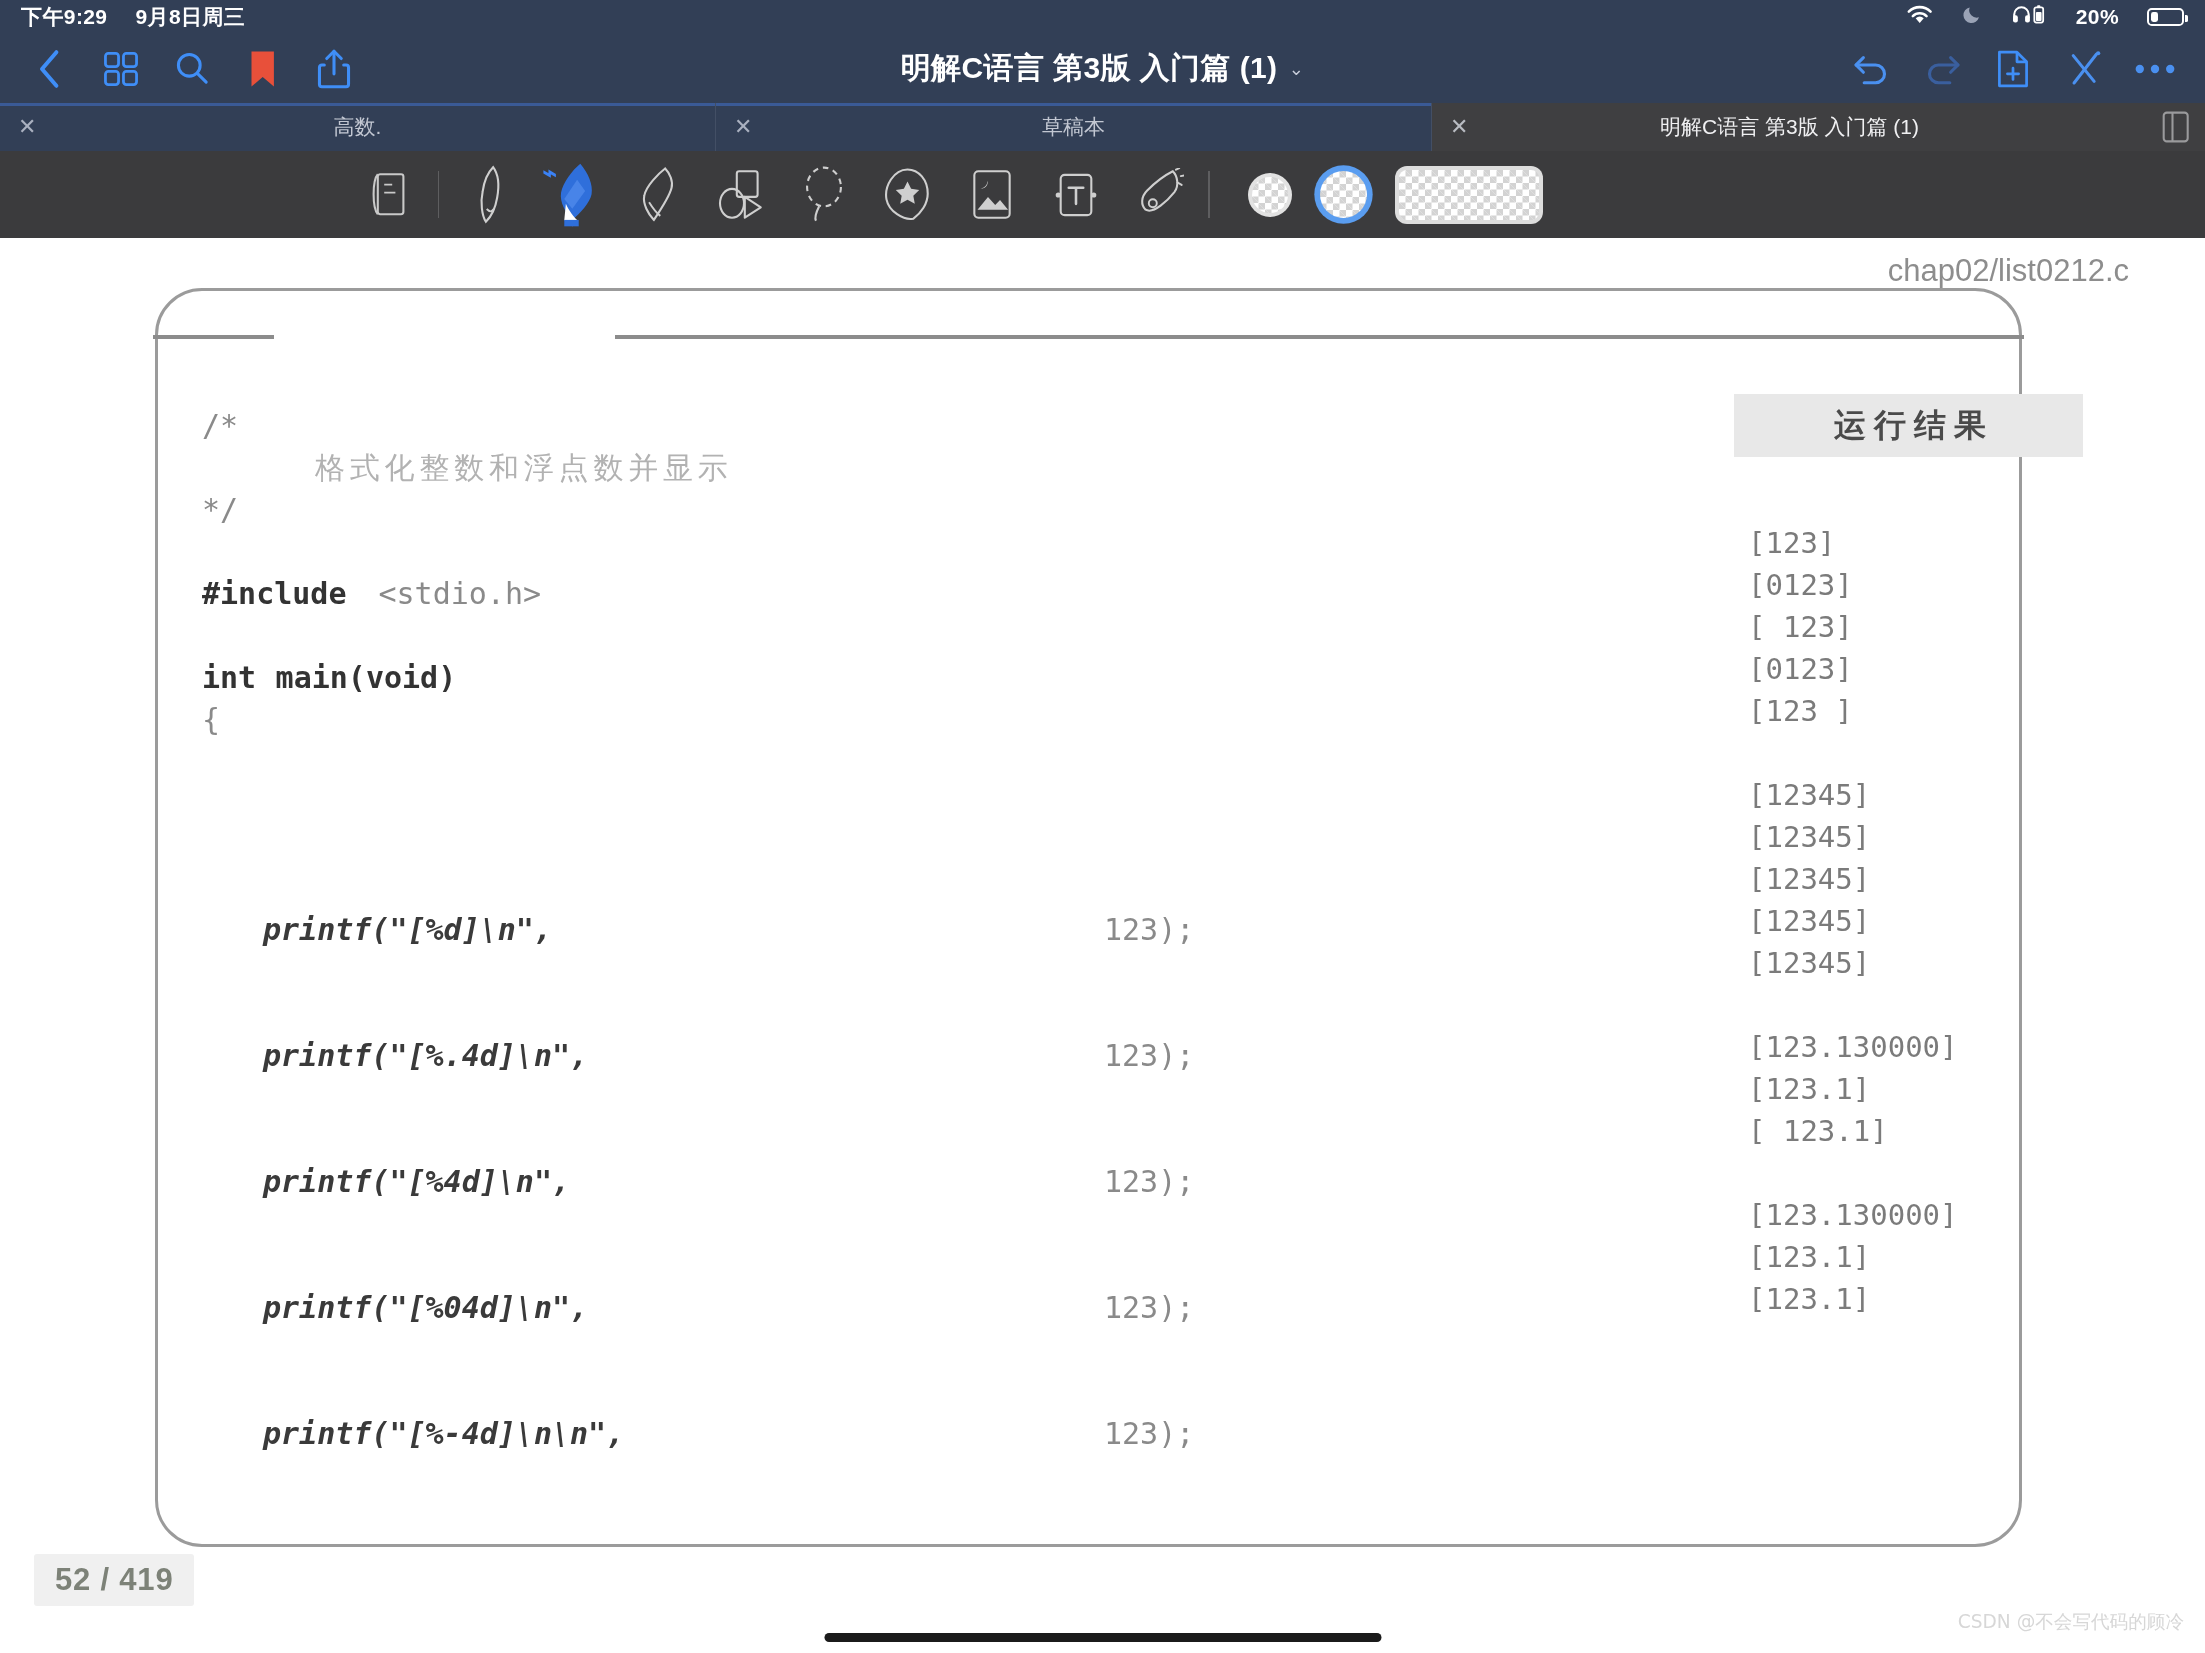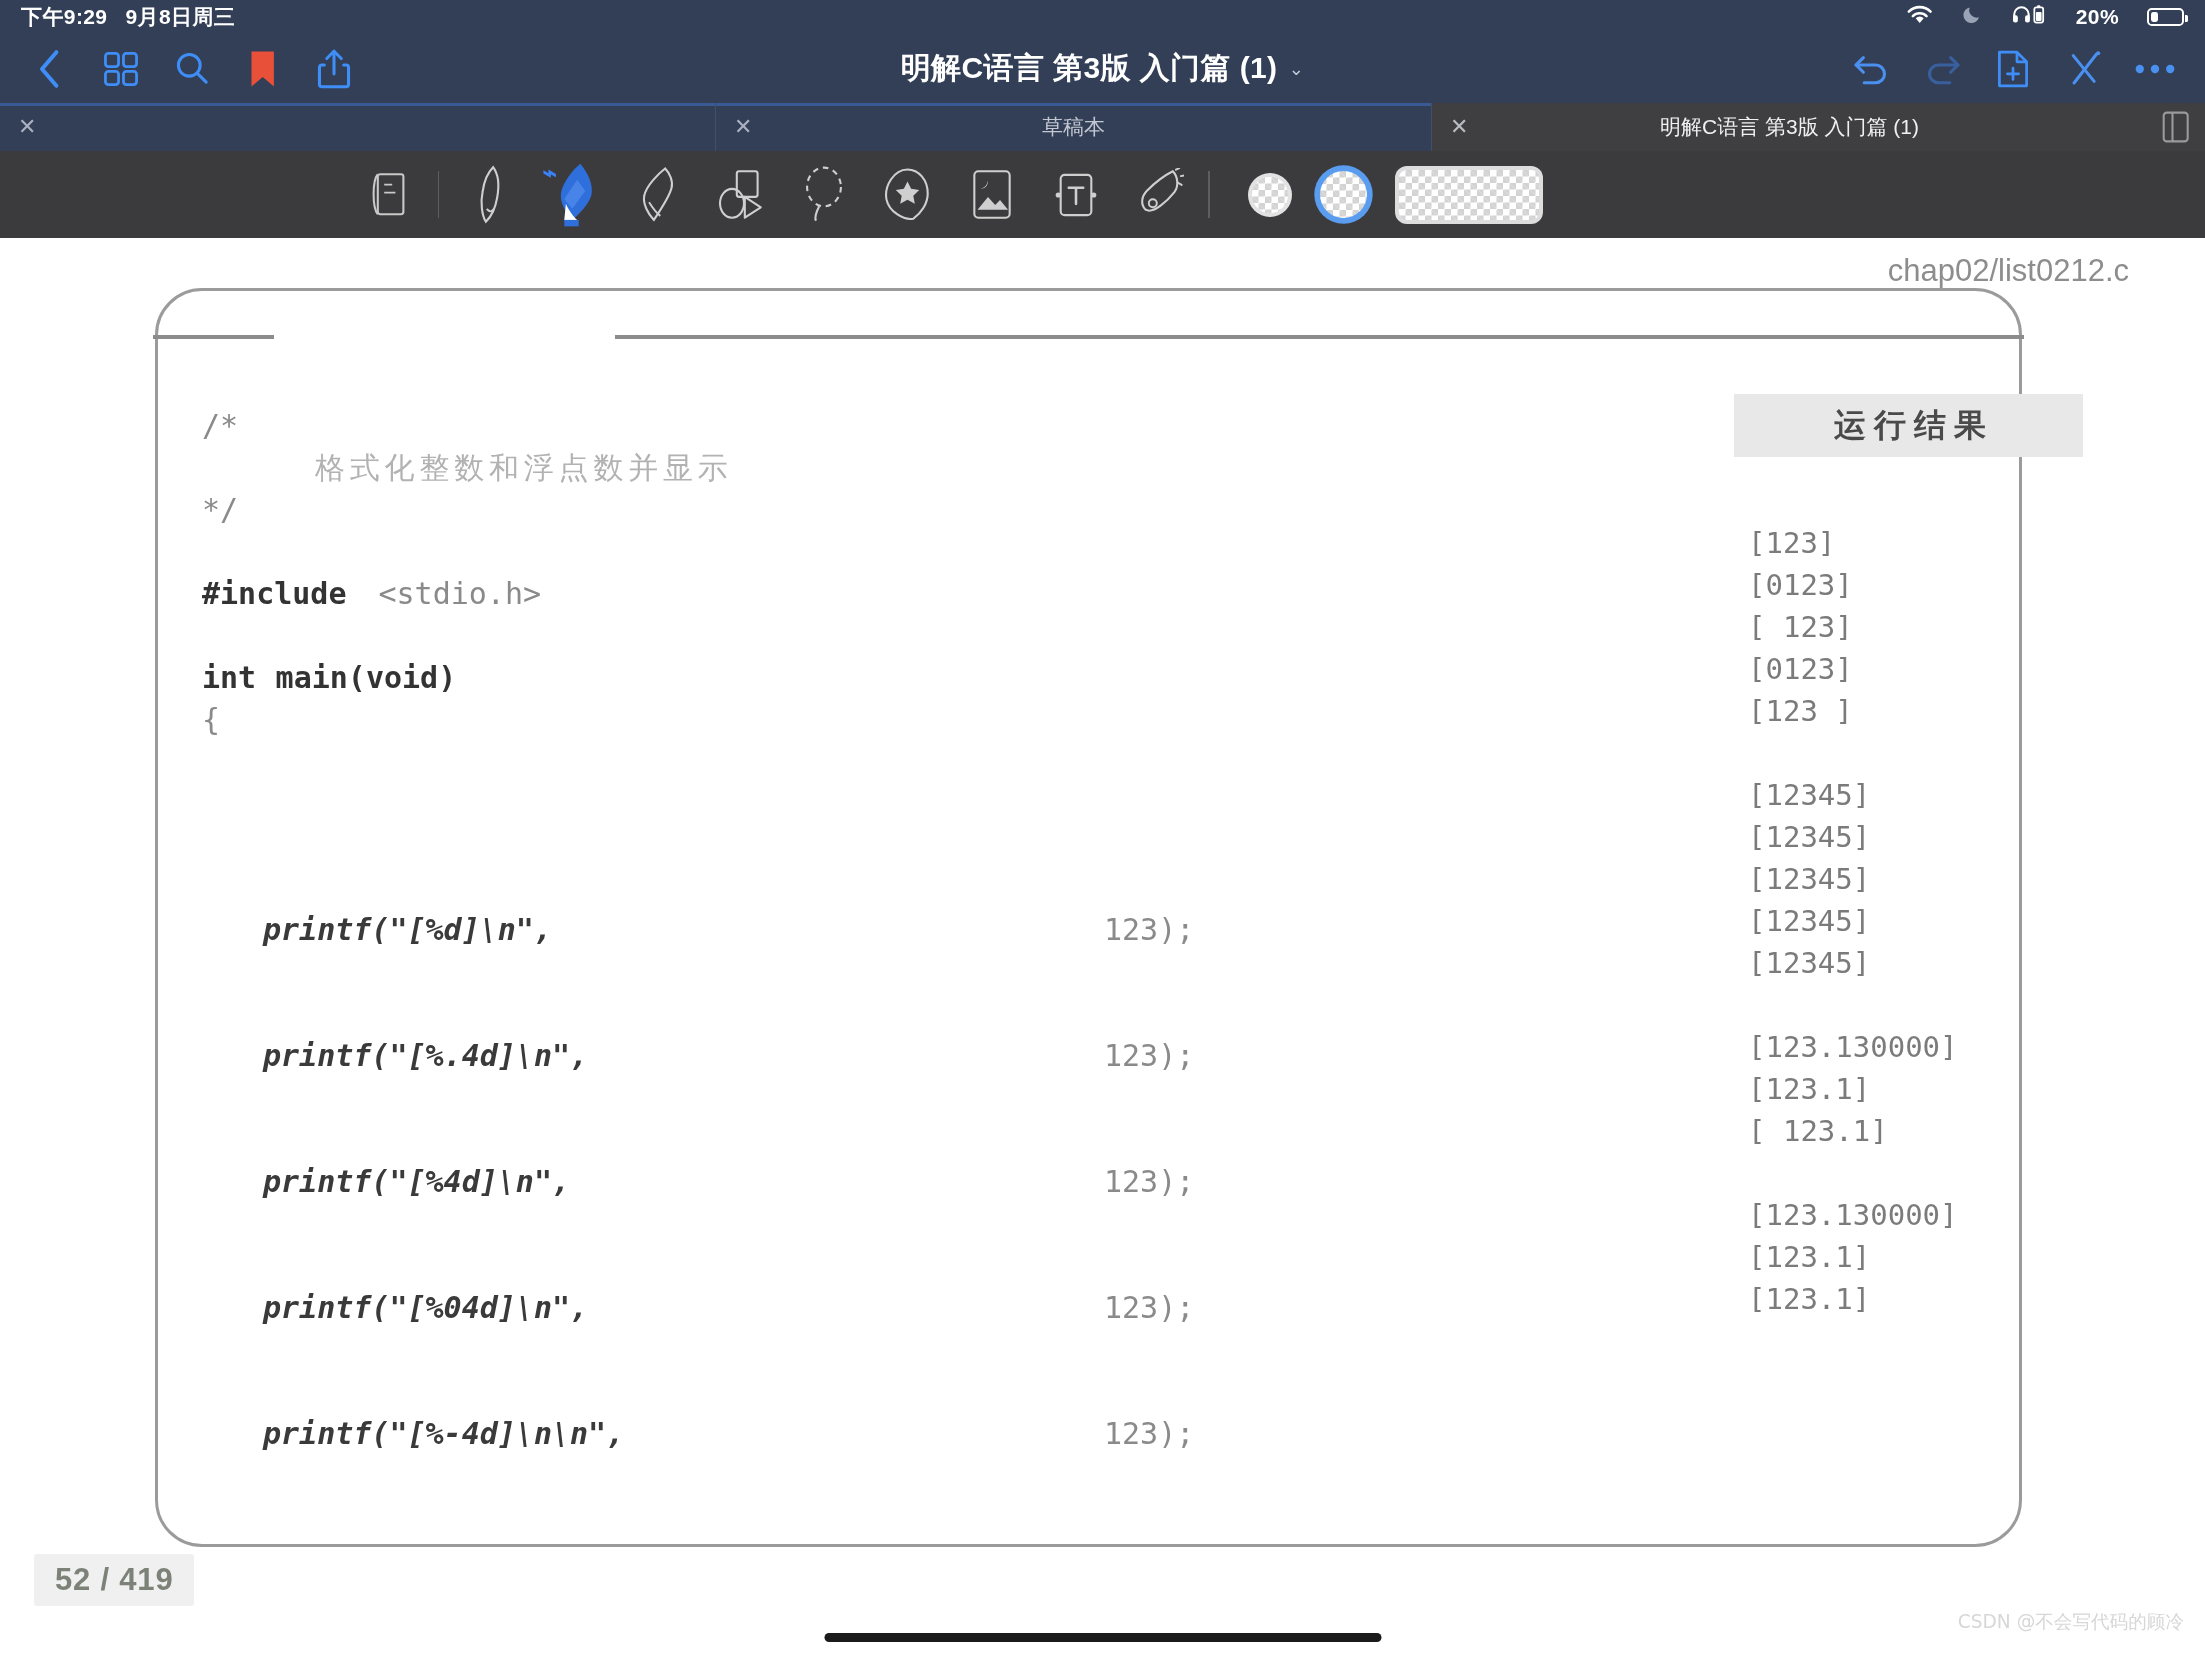--- a/index.html
+++ b/index.html
@@ -11,21 +11,21 @@
   }
   .screen { position:relative; width:2205px; height:1653px; background:#ffffff; }
 
   
   .statusbar {
     position:absolute; top:0; left:0; width:2205px; height:34px;
     background:#323f56; color:#ffffff;
     display:flex; align-items:center; padding:0 21px;
     font-size:21px; font-weight:600; letter-spacing:0.4px;
   }
-  .sb-left { display:flex; align-items:flex-start; gap:18px; }
+  .sb-left { display:flex; align-items:flex-start; gap:28px; }
   .sb-right { margin-left:auto; display:flex; align-items:center; gap:28px; }
   .sb-pct { font-size:21px; font-weight:700; }
   .batt {
     width:37px; height:18px; border:2px solid #ffffff; border-radius:4.8px;
     position:relative; display:inline-block;
   }
   .batt::after {
     content:""; position:absolute; right:-5.7px; top:4.8px; width:3.2px; height:7.3px;
     background:#ffffff; border-radius:0 1.6px 1.6px 0;
   }
@@ -308,20 +308,21 @@
             <circle cx="46" cy="10" r="5.2" fill="#4a90f0"></circle>
           </svg>
       </div>
     </div>
   </div>
 
   <div class="tabbar">
     <div class="accentline"></div>
     <div class="tab">
       <span class="tclose">✕</span>
+      <span class="tlabel">高数.</span>
     </div>
     <div class="tab">
       <span class="tclose">✕</span>
       <span class="tlabel">草稿本</span>
     </div>
     <div class="tab active">
       <span class="tclose">✕</span>
       <span class="tlabel">明解C语言 第3版 入门篇 (1)</span>
     </div>
     <div class="splitbtn">

